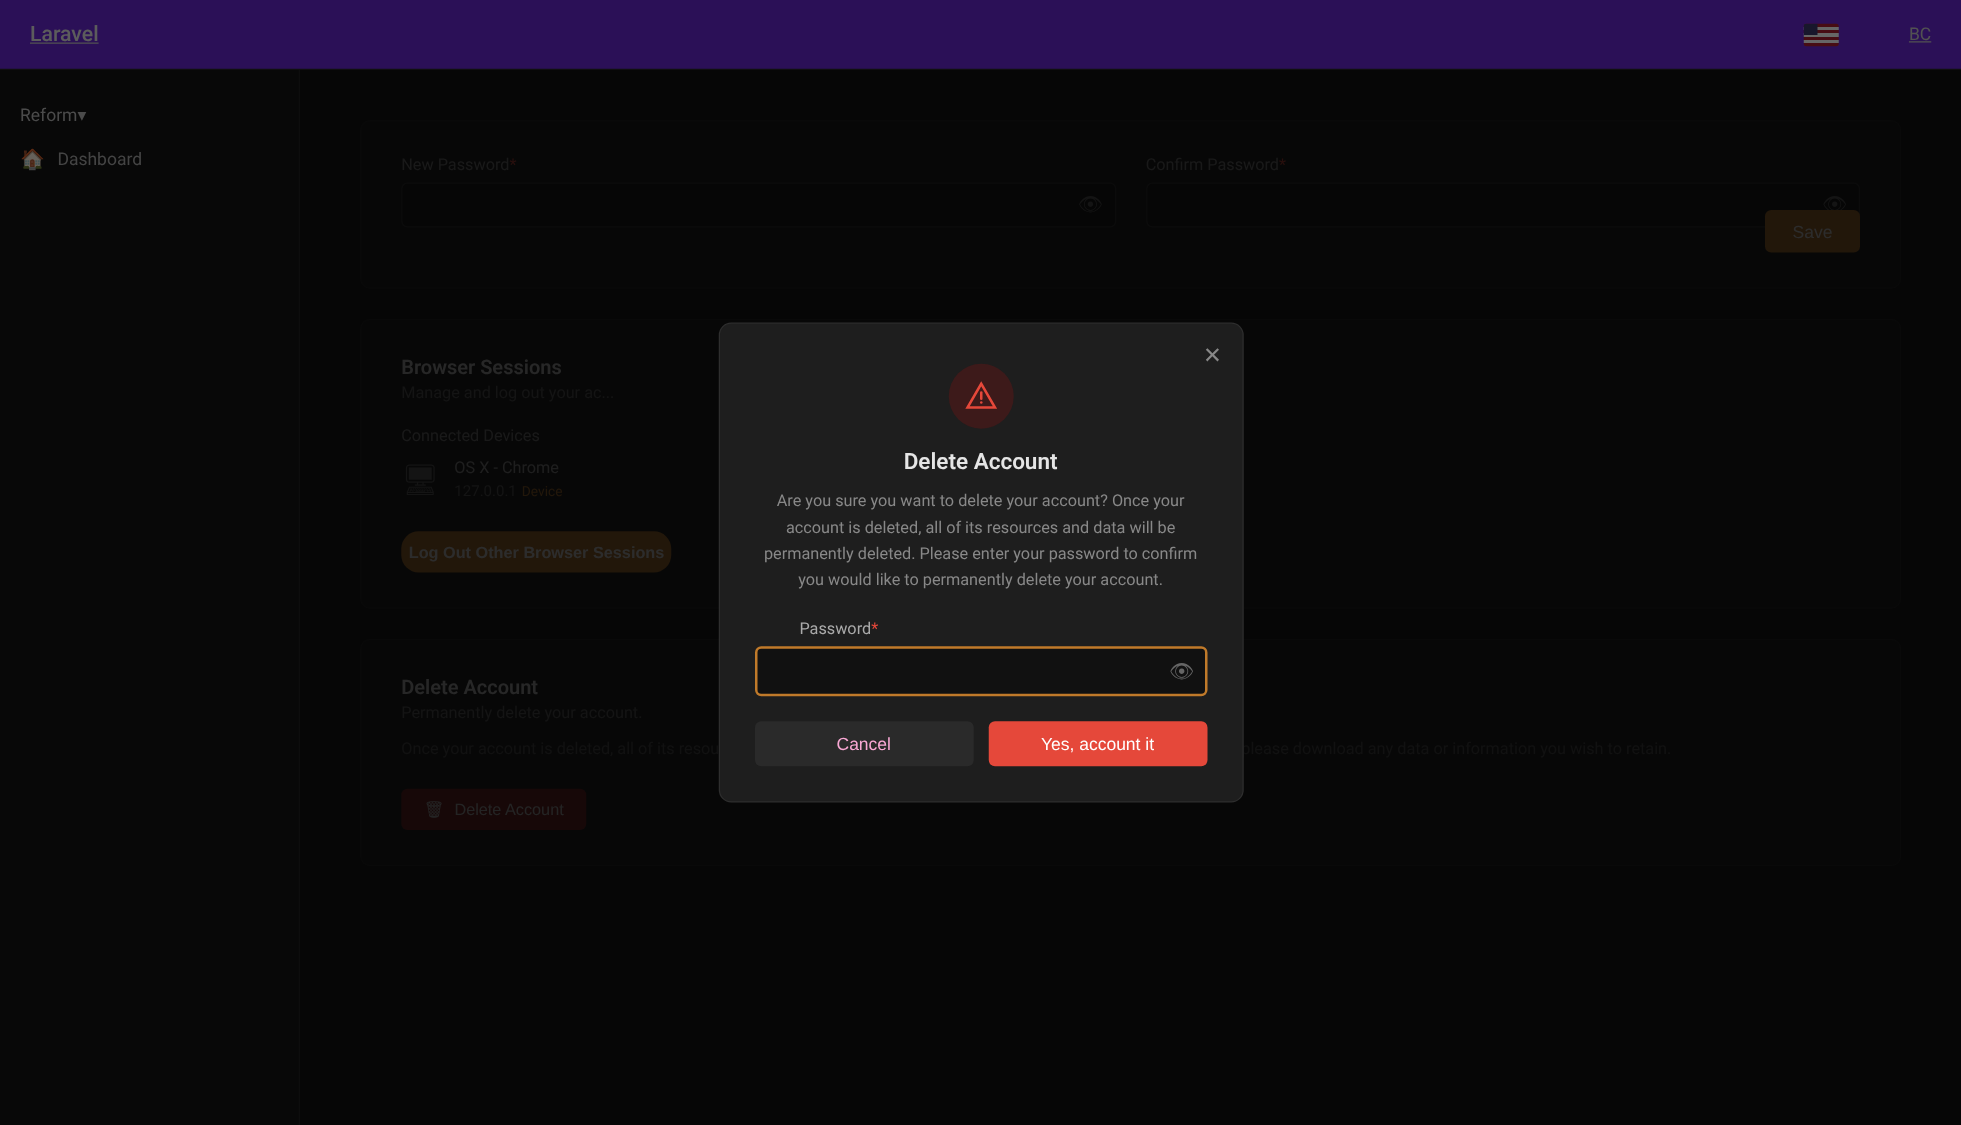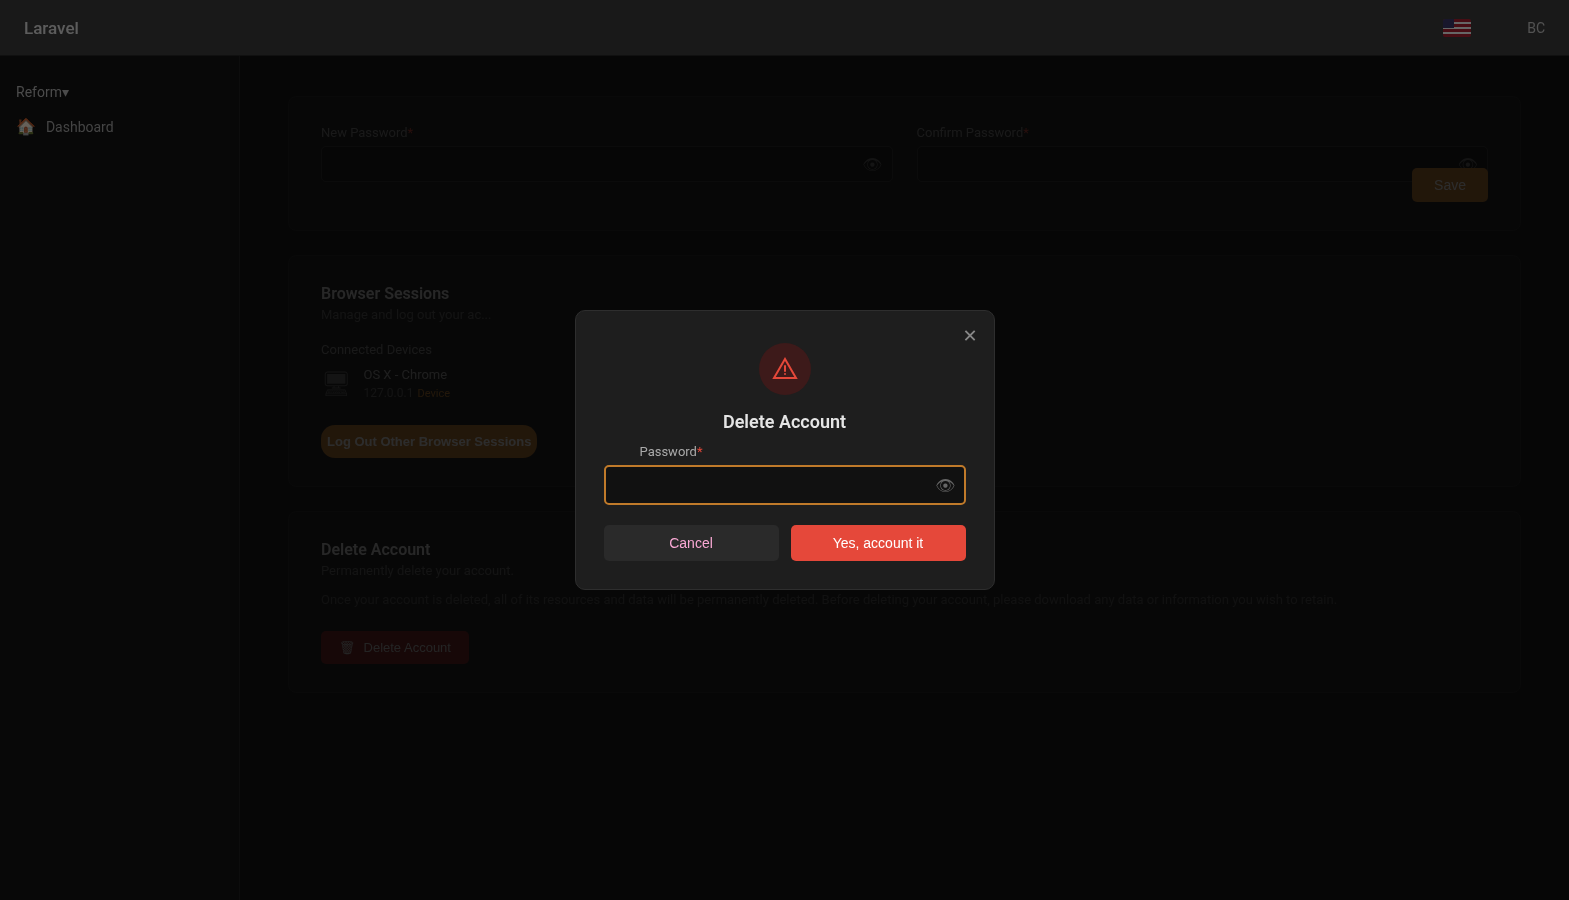--- a/index.html
+++ b/index.html
@@ -11,27 +11,28 @@
       height: 900px;
       overflow: hidden;
       position: relative;
     }
 
     
     .top-nav {
       position: fixed;
       top: 0; left: 0; right: 0;
       height: 56px;
-      background: #404040;
+      background: #6d28d9;
       display: flex;
       align-items: center;
       justify-content: space-between;
       padding: 0 24px;
       z-index: 10;
       border-bottom: 1px solid #2a2a2a;
+      text-decoration: underline;
     }
     .top-nav-left {
       display: flex;
       align-items: center;
       gap: 12px;
     }
     .app-title {
       color: #e5e5e5;
       font-size: 17px;
       font-weight: 500;
@@ -448,20 +449,21 @@
       <div class="modal-icon-circle">
         <svg width="26" height="26" viewBox="0 0 26 26" fill="none">
           <path d="M13 3L2 22h22L13 3z" stroke="#e5483a" stroke-width="2" fill="none"></path>
           <path d="M13 10v5" stroke="#e5483a" stroke-width="2" stroke-linecap="round"></path>
           <circle cx="13" cy="18" r="1" fill="#e5483a"></circle>
         </svg>
       </div>
     </div>
 
     <div class="modal-title">Delete Account</div>
+    <div class="modal-description">Are you sure you want to delete your account? Once your account is deleted, all of its resources and data will be permanently deleted. Please enter your password to confirm you would like to permanently delete your account.</div>
 
     <div class="modal-field-label">
       <span>Password</span><span class="required">*</span>
     </div>
 
     <div class="modal-input-wrap">
       <input type="password" autofocus="" style="">
       <button class="modal-eye-btn">👁</button>
     </div>
 

